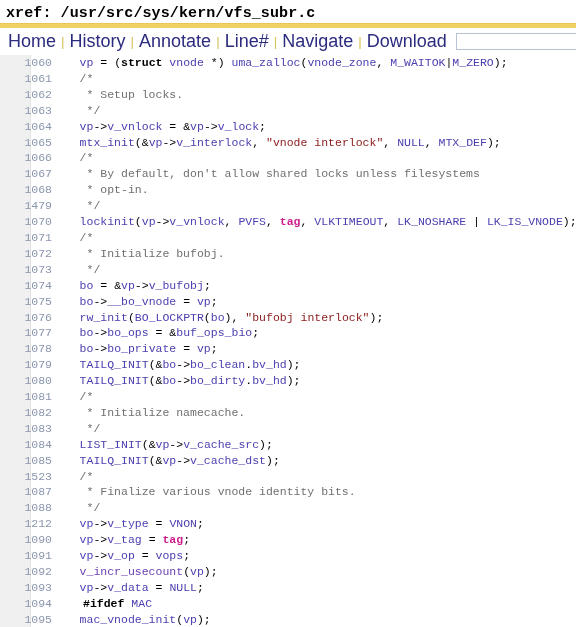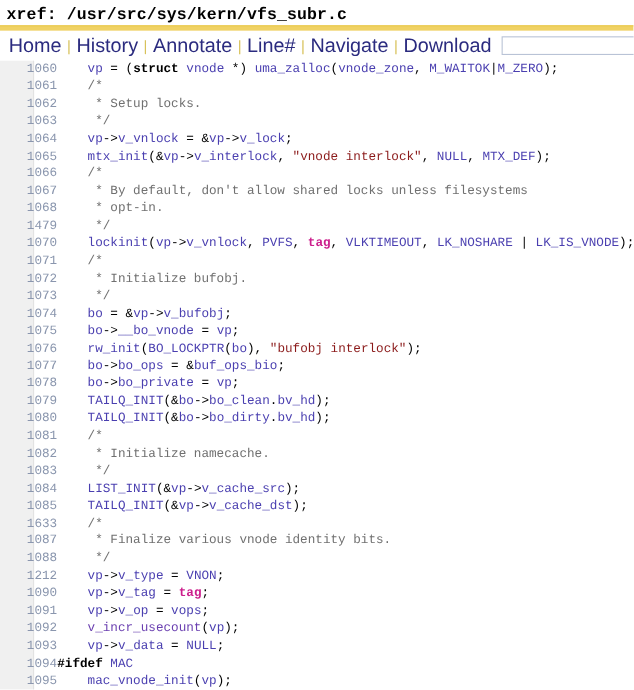--- a/index.html
+++ b/index.html
@@ -132,21 +132,21 @@
     font-family: "Liberation Mono", monospace;
     font-size: 11.5px;
     user-select: none;
     cursor: pointer;
   }
 
   
   .c  { color: #707070; }              
   .s  { color: #8b1a1a; }              
   .k  { color: #000000; font-weight: bold; }  
-  .pp { color: #000000; font-weight: bold; }  
+  .pp { color: #000000; font-weight: bold; margin-left: 31px; }  
   .id { color: #4a3fb0; }              
   .hl { color: #cc1e8c; font-weight: bold; }  
   .df { color: #6a3fb0; }              
   .n  { color: #000000; }
 </style>
 </head>
 <body>
 
 <div class="xref-title">xref: /usr/src/sys/kern/vfs_subr.c</div>
 
@@ -191,21 +191,21 @@
 <a class="ln">1076</a><span class="n">    </span><span class="id">rw_init</span><span class="n">(</span><span class="id">BO_LOCKPTR</span><span class="n">(</span><span class="id">bo</span><span class="n">), </span><span class="s">"bufobj interlock"</span><span class="n">);</span>
 <a class="ln">1077</a><span class="n">    </span><span class="id">bo</span><span class="n">-&gt;</span><span class="id">bo_ops</span><span class="n"> = &amp;</span><span class="id">buf_ops_bio</span><span class="n">;</span>
 <a class="ln">1078</a><span class="n">    </span><span class="id">bo</span><span class="n">-&gt;</span><span class="id">bo_private</span><span class="n"> = </span><span class="id">vp</span><span class="n">;</span>
 <a class="ln">1079</a><span class="n">    </span><span class="id">TAILQ_INIT</span><span class="n">(&amp;</span><span class="id">bo</span><span class="n">-&gt;</span><span class="id">bo_clean</span><span class="n">.</span><span class="id">bv_hd</span><span class="n">);</span>
 <a class="ln">1080</a><span class="n">    </span><span class="id">TAILQ_INIT</span><span class="n">(&amp;</span><span class="id">bo</span><span class="n">-&gt;</span><span class="id">bo_dirty</span><span class="n">.</span><span class="id">bv_hd</span><span class="n">);</span>
 <a class="ln">1081</a><span class="c">    /*</span>
 <a class="ln">1082</a><span class="c">     * Initialize namecache.</span>
 <a class="ln">1083</a><span class="c">     */</span>
 <a class="ln">1084</a><span class="n">    </span><span class="id">LIST_INIT</span><span class="n">(&amp;</span><span class="id">vp</span><span class="n">-&gt;</span><span class="id">v_cache_src</span><span class="n">);</span>
 <a class="ln">1085</a><span class="n">    </span><span class="id">TAILQ_INIT</span><span class="n">(&amp;</span><span class="id">vp</span><span class="n">-&gt;</span><span class="id">v_cache_dst</span><span class="n">);</span>
-<a class="ln">1633</a><span class="c">    /*</span>
+<a class="ln">1523</a><span class="c">    /*</span>
 <a class="ln">1087</a><span class="c">     * Finalize various vnode identity bits.</span>
 <a class="ln">1088</a><span class="c">     */</span>
 <a class="ln">1212</a><span class="n">    </span><span class="id">vp</span><span class="n">-&gt;</span><span class="id">v_type</span><span class="n"> = </span><span class="id">VNON</span><span class="n">;</span>
 <a class="ln">1090</a><span class="n">    </span><span class="id">vp</span><span class="n">-&gt;</span><span class="id">v_tag</span><span class="n"> = </span><span class="hl">tag</span><span class="n">;</span>
 <a class="ln">1091</a><span class="n">    </span><span class="id">vp</span><span class="n">-&gt;</span><span class="id">v_op</span><span class="n"> = </span><span class="id">vops</span><span class="n">;</span>
 <a class="ln">1092</a><span class="n">    </span><span class="df">v_incr_usecount</span><span class="n">(</span><span class="id">vp</span><span class="n">);</span>
 <a class="ln">1093</a><span class="n">    </span><span class="id">vp</span><span class="n">-&gt;</span><span class="id">v_data</span><span class="n"> = </span><span class="id">NULL</span><span class="n">;</span>
 <a class="ln">1094</a><span class="pp">#ifdef</span><span class="n"> </span><span class="id">MAC</span>
 <a class="ln">1095</a><span class="n">    </span><span class="id">mac_vnode_init</span><span class="n">(</span><span class="id">vp</span><span class="n">);</span>
 

